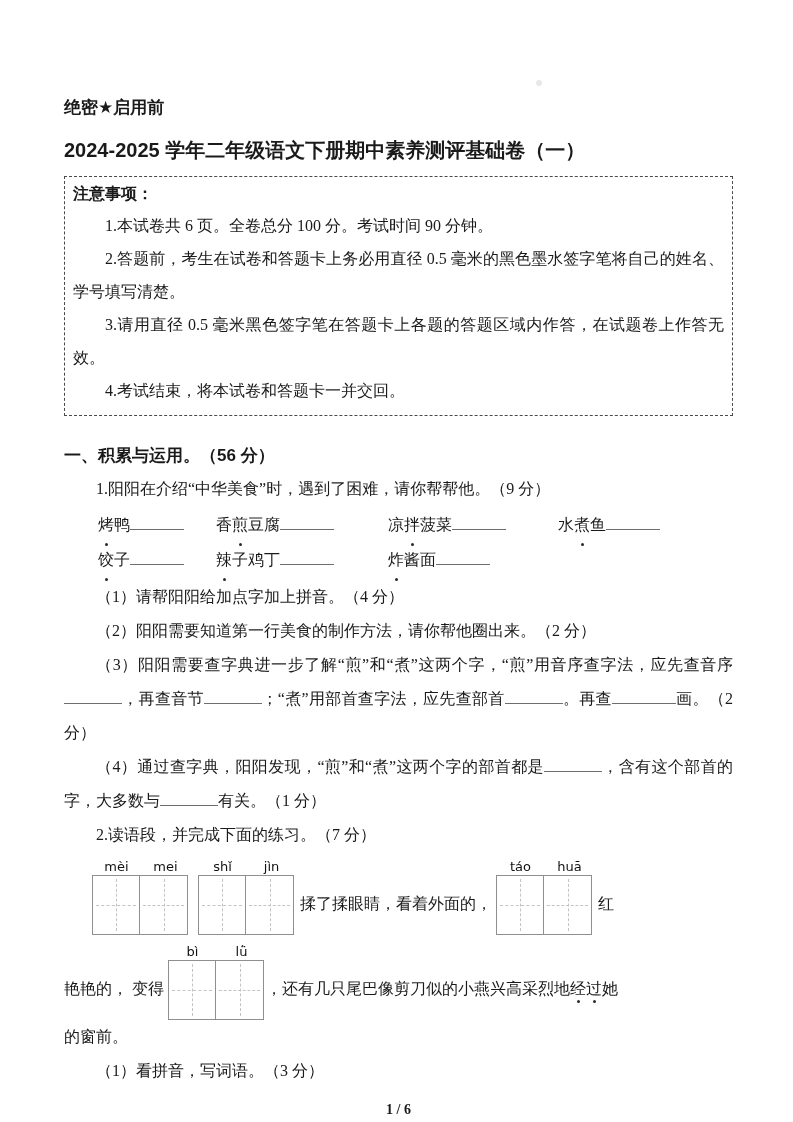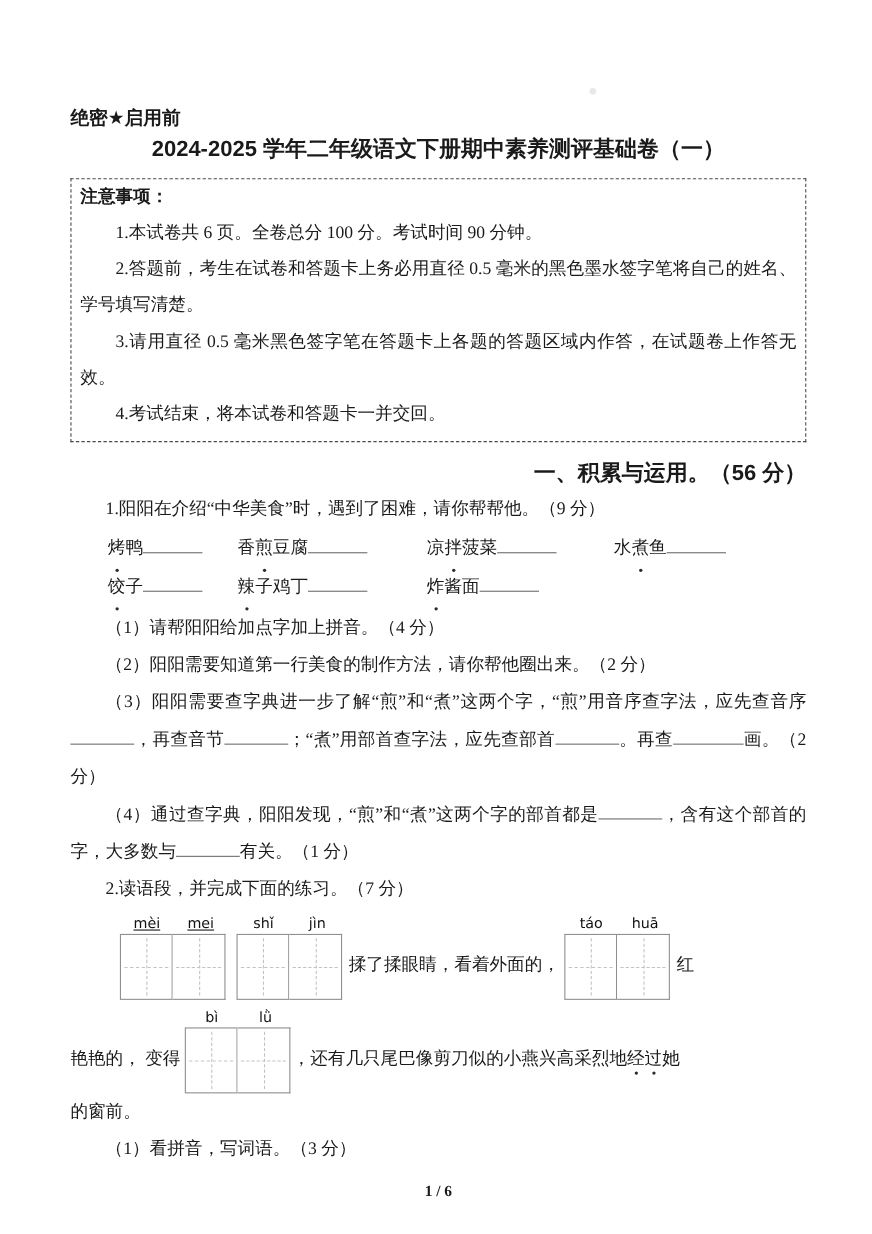--- a/index.html
+++ b/index.html
@@ -7,27 +7,27 @@
     width:793px;height:1122px;background:#ffffff;color:#1a1a1a;
     font-family:"Liberation Serif","DejaVu Serif",serif;
     font-size:16px;position:relative;overflow:hidden;
   }
   .page{padding:96px 60px 0 64px;position:relative;}
   .speck{position:absolute;left:536px;top:80px;width:6px;height:6px;
     background:#d9d9dc;border-radius:50%;opacity:.6;}
   .secret{font-family:"Liberation Sans","DejaVu Sans",sans-serif;
     font-weight:bold;font-size:17px;line-height:24px;}
   .title{font-family:"Liberation Sans","DejaVu Sans",sans-serif;
-    font-weight:bold;font-size:20px;text-align:center;margin:2px 0 12px 0;line-height:28px;}
+    font-weight:bold;font-size:20px;margin:16px 0 12px 0;line-height:28px;}
   .notice{border:1px dashed #4a4a4a;padding:2px 8px 8px 8px;}
   .notice .nh{font-family:Liberation Sans, sans-serif;
     font-weight:bold;line-height:30px;}
   .notice p{margin:0;line-height:33px;text-indent:2em;text-align:justify;}
   .sec-head{font-family:"Liberation Sans","DejaVu Sans",sans-serif;
-    font-weight:bold;font-size:20px;margin-top:12px;line-height:32px;text-align:right;}
+    font-weight:bold;font-size:17px;margin-top:24px;line-height:32px;}
   p.body{margin:0;line-height:34px;text-indent:2em;text-align:justify;}
   .food-rows{padding-left:34px;margin:1px 0 3px 0;}
   .food-row{display:flex;line-height:35px;}
   .food-cell{white-space:nowrap;}
   .fc1{width:118px;}.fc2{width:172px;}.fc3{width:170px;}.fc4{flex:1;}
   .blank{display:inline-block;border-bottom:1px solid #6e6e6e;height:15px;
     vertical-align:baseline;}
   .bl-food{width:54px;}
   .bl-m{width:58px;}
   .bl-l{width:64px;}
@@ -42,21 +42,21 @@
   .plabels{display:flex;}
   .plabels span{width:49px;text-align:center;
     font-family:"DejaVu Sans","Liberation Sans",sans-serif;font-size:13px;
     line-height:17px;color:#111;}
   .pboxes{display:flex;}
   .tzbox{width:48px;height:60px;border:1px solid #8f8f8f;position:relative;
     background:#fff;box-sizing:border-box;}
   .tzbox + .tzbox{border-left:none;}
   .tzbox .h{position:absolute;left:3px;right:3px;top:50%;border-top:1px dashed #c3c3c3;}
   .tzbox .v{position:absolute;top:3px;bottom:3px;left:50%;border-left:1px dashed #c3c3c3;}
-  .g1m{margin-left:45px;text-decoration:underline;}
+  .g1m{margin-left:28px;}
   .gap8{margin-left:8px;}
   .gap4{margin-left:4px;}
   .line3{margin-top:17px;line-height:34px;}
   .q2sub{margin-top:2px;}
   .pagenum{margin-top:12px;text-align:center;font-weight:bold;font-size:14px;line-height:20px;}
 </style>
 </head>
 <body>
 
 <div class="speck"></div>

